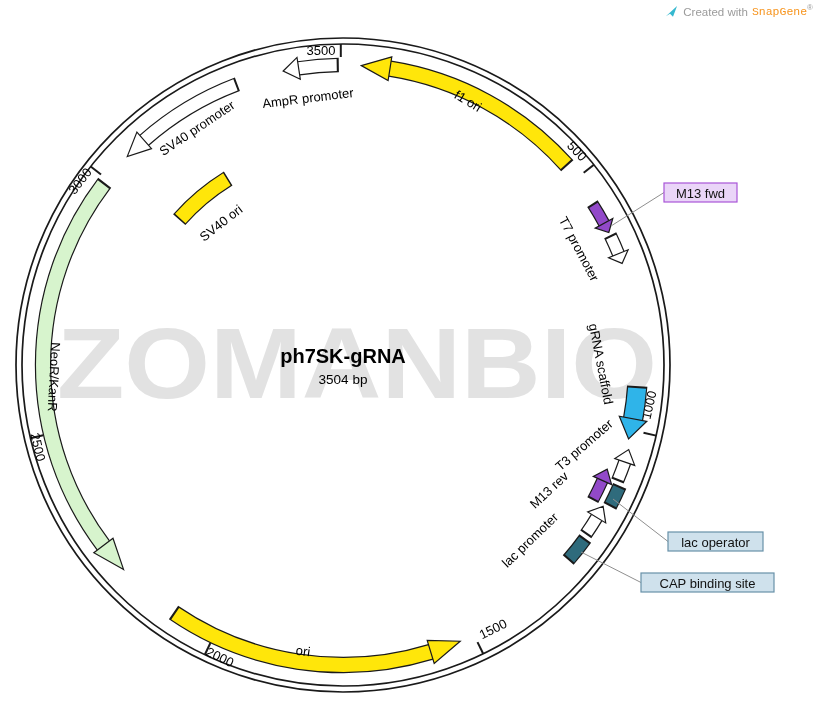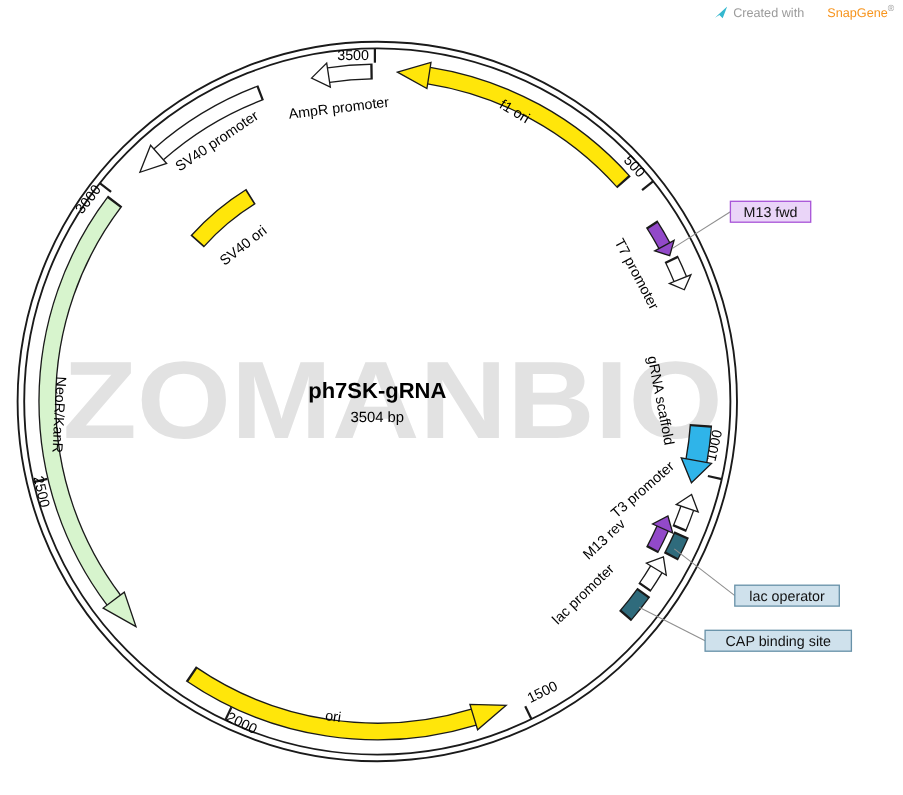--- a/index.html
+++ b/index.html
@@ -9,22 +9,22 @@
   text{font-family:"Liberation Sans",sans-serif;}
   .tick-label{font-size:13px;fill:#000;dominant-baseline:central;}
   .feature-label{font-size:13px;fill:#000;dominant-baseline:central;}
   .callout-label{font-size:13px;fill:#111;dominant-baseline:central;}
   .watermark{font-size:100px;font-weight:bold;fill:#e2e2e2;}
   .map-title{font-size:20px;font-weight:bold;fill:#000;dominant-baseline:central;}
   .map-subtitle{font-size:13.5px;fill:#000;dominant-baseline:central;}
   .credit{position:absolute;top:5px;right:8px;display:flex;align-items:center;
           font-size:11.5px;color:#9b9b9b;z-index:5;}
   .credit .logo{margin-right:5px;}
-  .credit .prefix{margin-right:21px;}
-  .credit .brand{color:#f7941d;}
+  .credit .prefix{margin-right:4px;}
+  .credit .brand{color:#f7941d;font-family:Liberation Mono, monospace;}
   .credit .reg{font-size:8px;position:relative;top:-4px;color:#9b9b9b;}
 </style>
 </head>
 <body>
 
 <svg id="map-svg" width="821" height="723" viewBox="0 0 821 723">
   <g id="g-backbone">
       <circle cx="343" cy="365" r="327" fill="none" stroke="#1a1a1a" stroke-width="1.7"></circle>
       <circle cx="343" cy="365" r="321" fill="none" stroke="#1a1a1a" stroke-width="1.7"></circle>
       <g>

